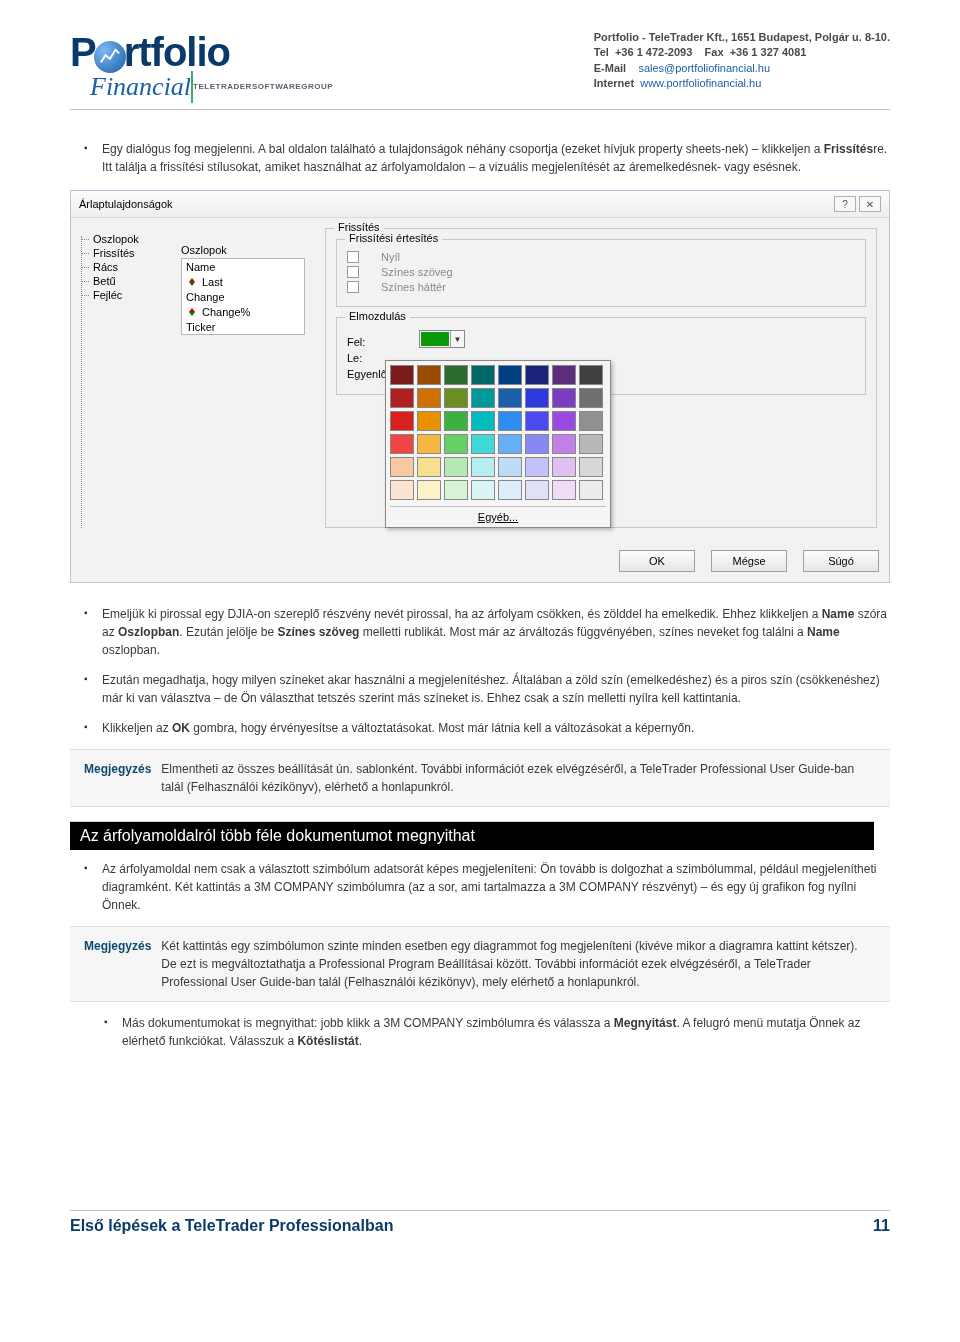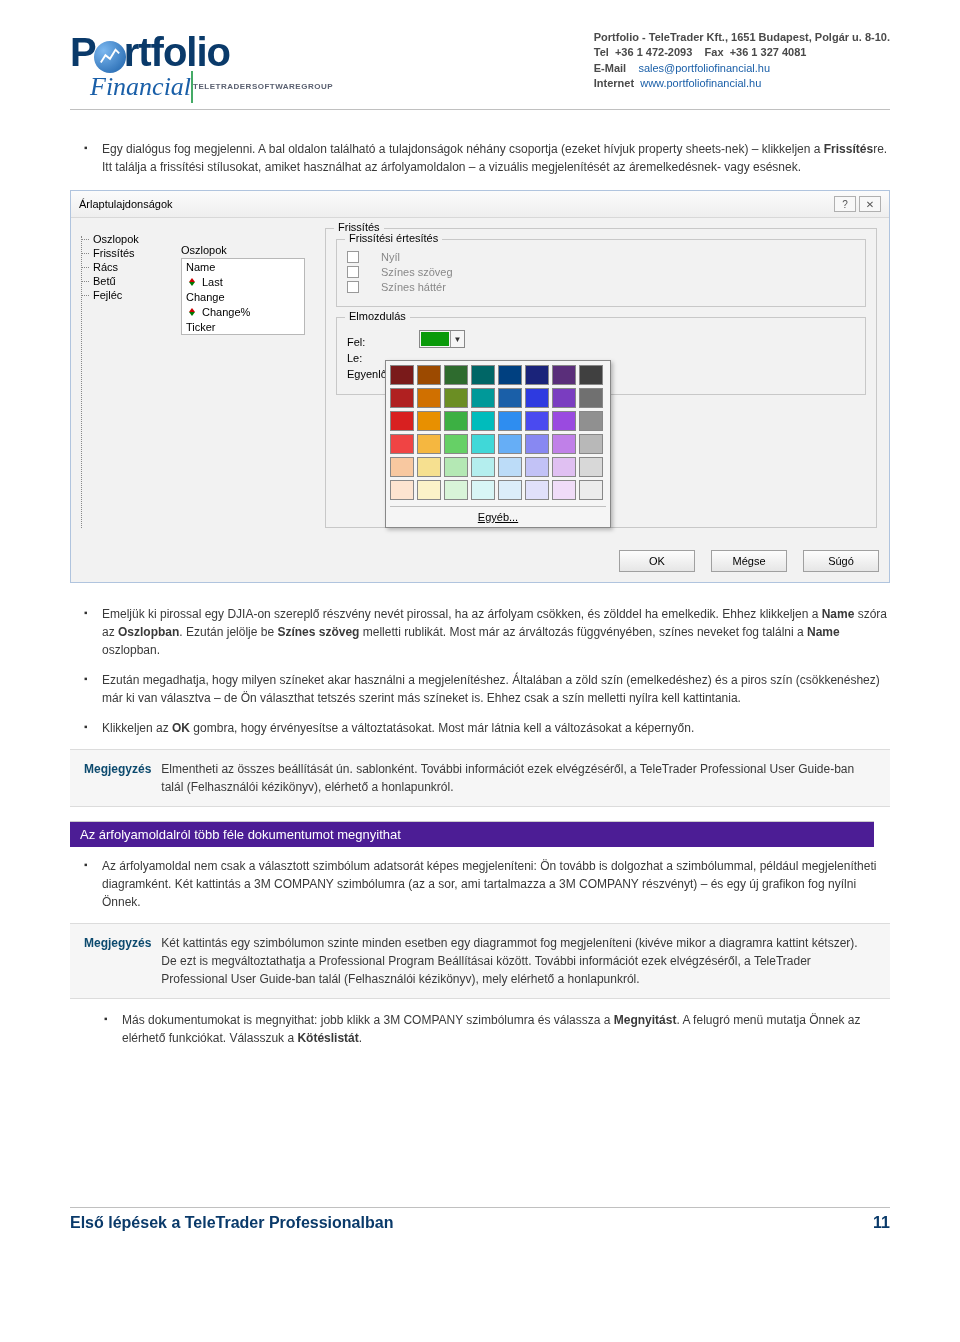--- a/index.html
+++ b/index.html
@@ -140,24 +140,24 @@
     border-top: 1px solid #dcdcdc;
     border-bottom: 1px solid #dcdcdc;
     padding: 10px 14px;
     margin: 12px 0;
     display: flex; gap: 10px; line-height: 1.5;
   }
   .note-box .note-label { font-weight: bold; color: #0c4a6e; flex: 0 0 auto; }
   .note-box .note-text { flex: 1; }
 
   .section-bar {
-    background: #4c1d95;
+    background: #000000;
     color: #fff;
     padding: 5px 10px;
-    font-size: 13px;
+    font-size: 16px;
     margin: 14px 16px 10px 0;
     border-top: 1px solid #ccc;
   }
 
   .footer {
     border-top: 1px solid #c0c0c0;
     margin-top: 160px;
     padding-top: 6px;
     display: flex; justify-content: space-between;
     font-size: 16px;

